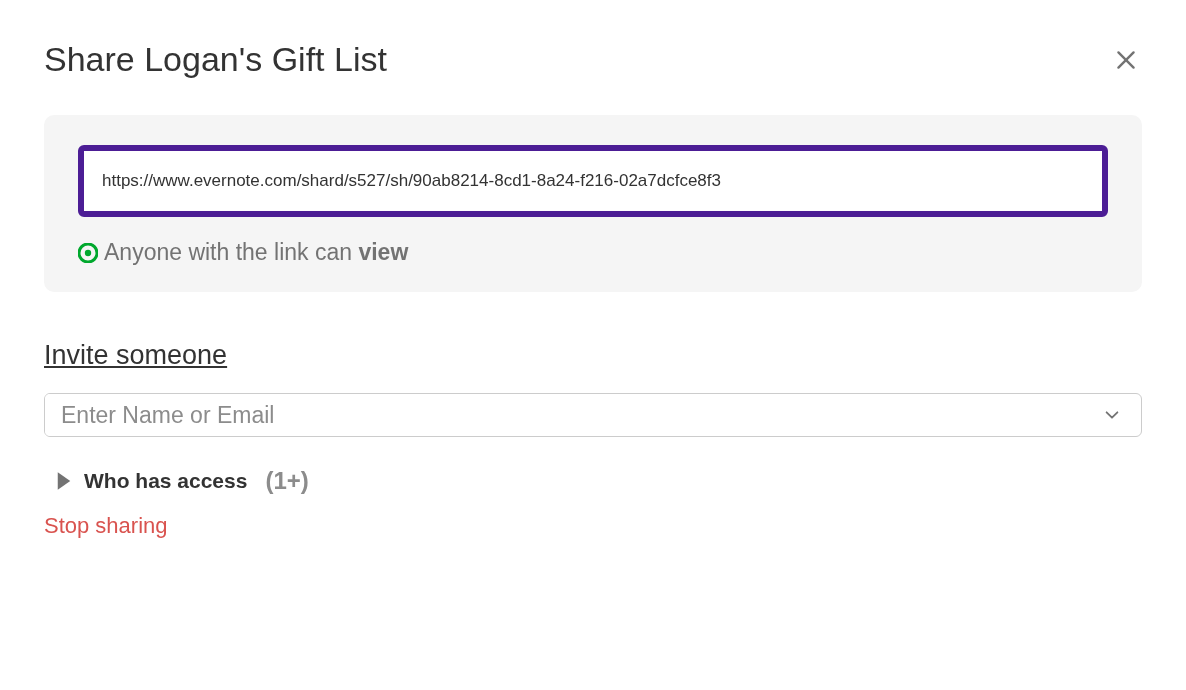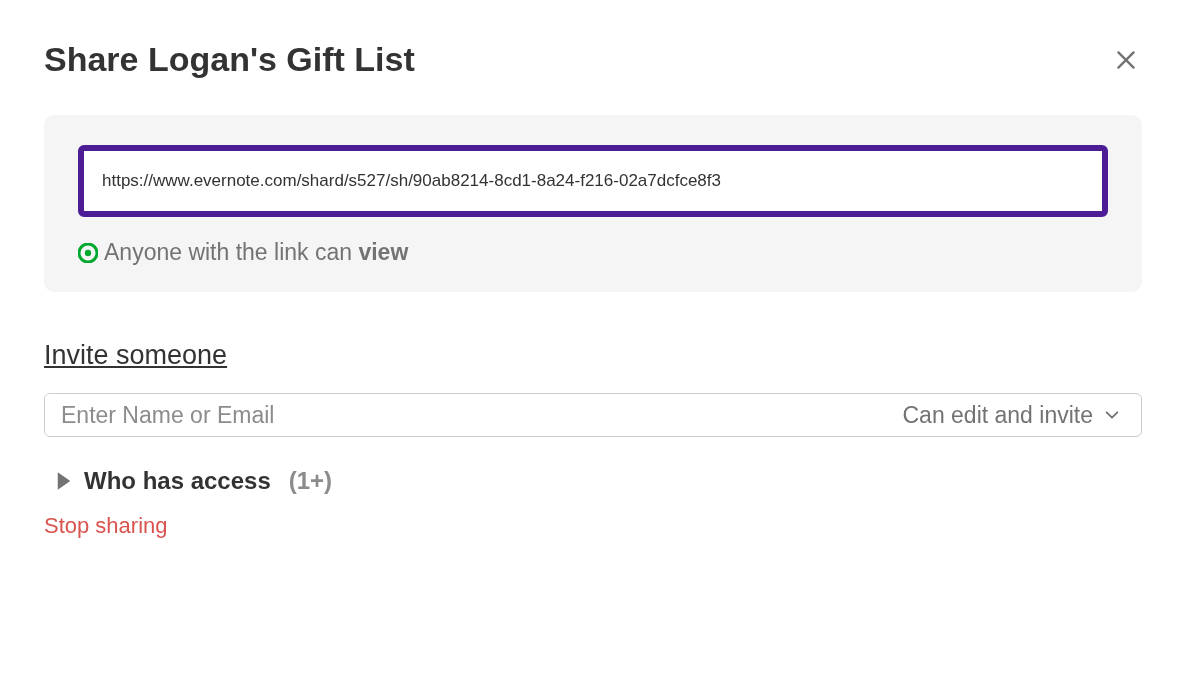--- a/index.html
+++ b/index.html
@@ -12,21 +12,21 @@
       color: #333333;
     }
     .header-row {
       display: flex;
       justify-content: space-between;
       align-items: center;
       margin-bottom: 36px;
     }
     .title {
       font-size: 34px;
-      font-weight: 700;
+      font-weight: 400;
       color: #333333;
     }
     .close-btn {
       cursor: pointer;
       display: flex;
       align-items: center;
       justify-content: center;
       width: 32px;
       height: 32px;
     }
@@ -154,21 +154,21 @@
 
     .access-row {
       display: flex;
       align-items: center;
       gap: 12px;
       padding-left: 12px;
       cursor: pointer;
     }
     .access-row svg { width: 16px; height: 20px; }
     .access-label {
-      font-size: 24px;
+      font-size: 21px;
       font-weight: 700;
       color: #333333;
     }
     .access-count {
       font-size: 24px;
       font-weight: 700;
       color: #8c8c8c;
       margin-left: 6px;
     }
 
@@ -207,21 +207,20 @@
       <span>Anyone with the link can </span><strong>view</strong>
     </span>
   </div>
 </div>
 
 <div class="invite-label">Invite someone</div>
 
 <div class="invite-input-row">
   <input type="text" class="invite-input" placeholder="Enter Name or Email" style="">
   <div class="permission-select">
-    <span>Can edit and invite</span>
     <svg viewBox="0 0 20 20" fill="none" stroke="#737373" stroke-width="2" stroke-linecap="round" stroke-linejoin="round">
       <polyline points="4,7 10,13 16,7"></polyline>
     </svg>
   </div>
 </div>
 
 <div class="access-row">
   <svg viewBox="0 0 12 16">
     <polygon points="1,1 11,8 1,15" fill="#737373"></polygon>
   </svg>

